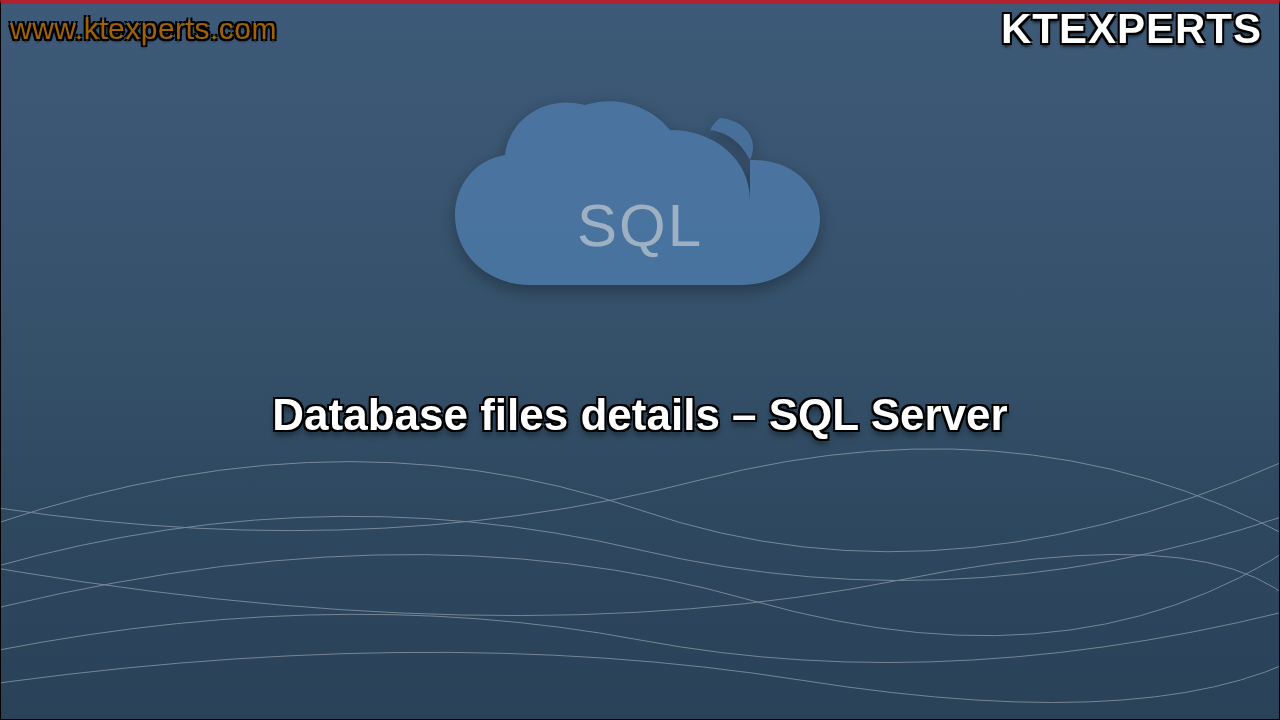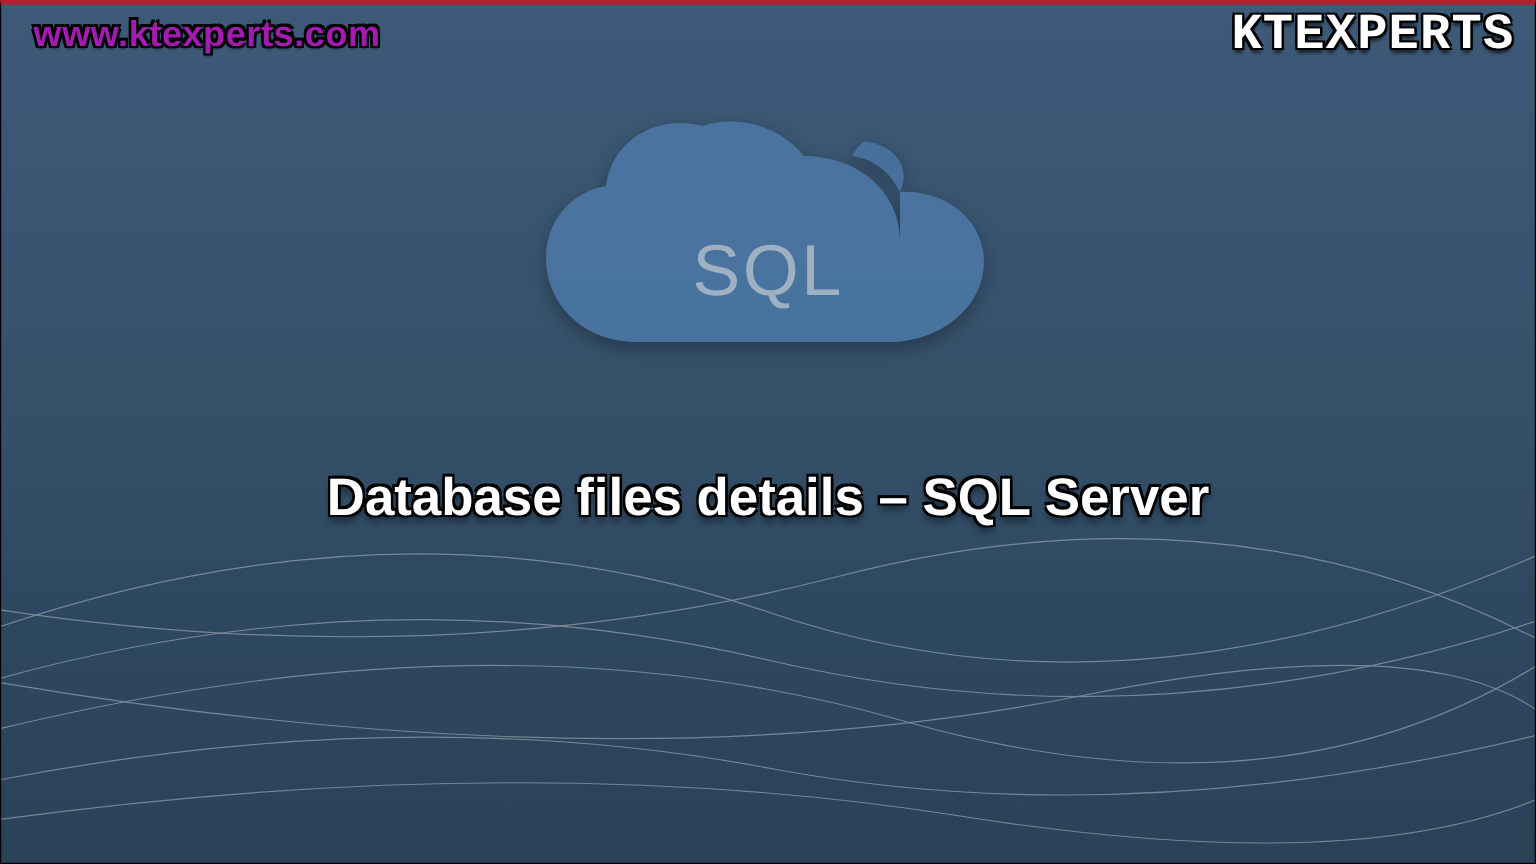--- a/index.html
+++ b/index.html
@@ -18,38 +18,37 @@
     .border-frame {
       position: absolute;
       inset: 0;
       border: 1px solid #000;
       border-top: 4px solid #b0222e;
       pointer-events: none;
     }
     .website-url {
       position: absolute;
       top: 12px;
-      left: 28px;
-      color: #a21caf;
+      left: 10px;
+      color: #a16207;
       font-size: 30px;
-      font-weight: bold;
+      font-weight: normal;
       text-shadow: 
         -2px -2px 0 #000,
          2px -2px 0 #000,
         -2px  2px 0 #000,
          2px  2px 0 #000,
          0px  3px 2px rgba(0,0,0,0.5);
       letter-spacing: 0.5px;
     }
     .brand-block {
       position: absolute;
       top: 8px;
       right: 18px;
       text-align: center;
-      font-family: Liberation Mono, monospace;
     }
     .brand-title {
       color: #fff;
       font-size: 42px;
       font-weight: 900;
       letter-spacing: 1px;
       text-shadow: 
         -2px -2px 0 #000,
          2px -2px 0 #000,
         -2px  2px 0 #000,

